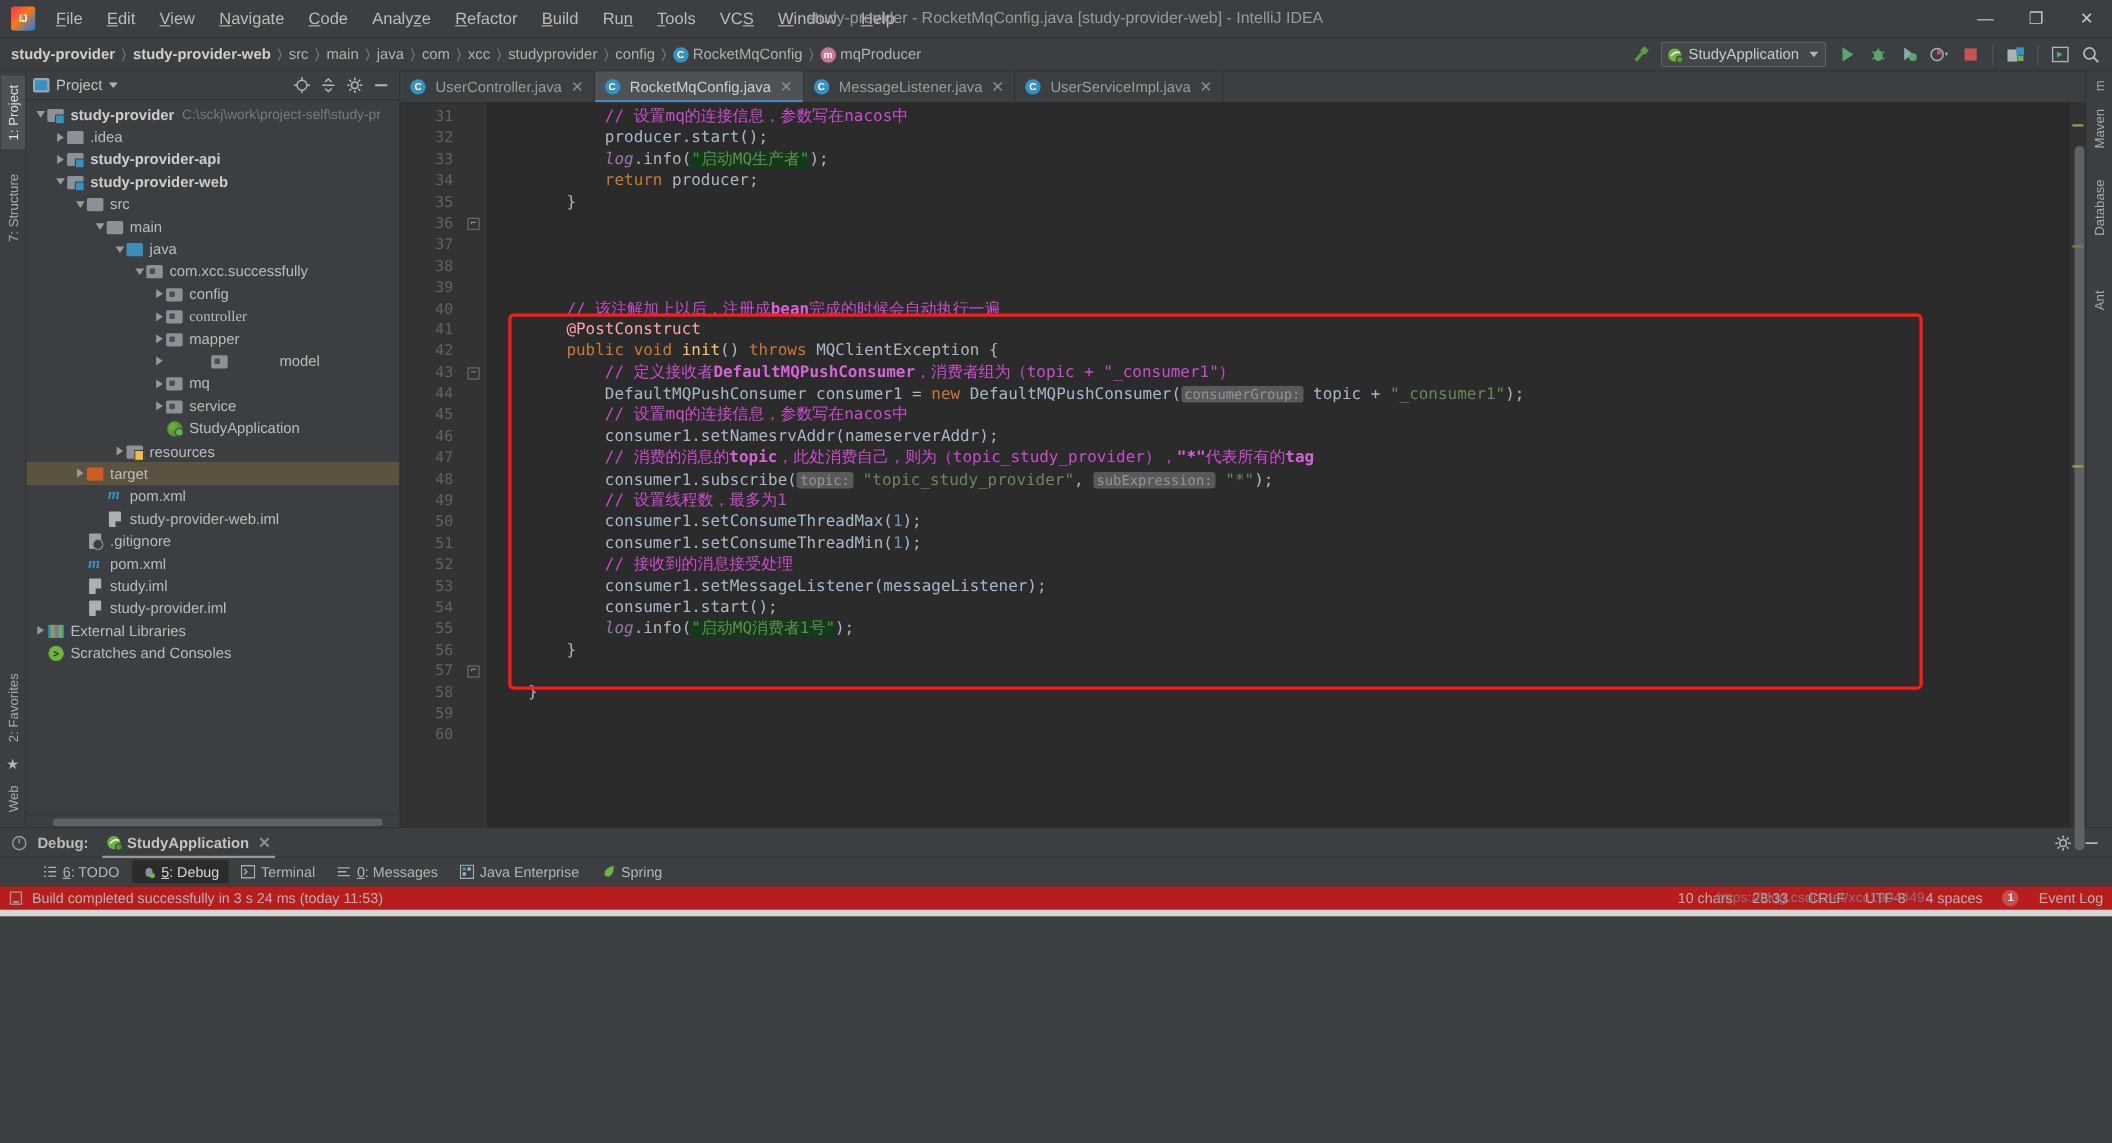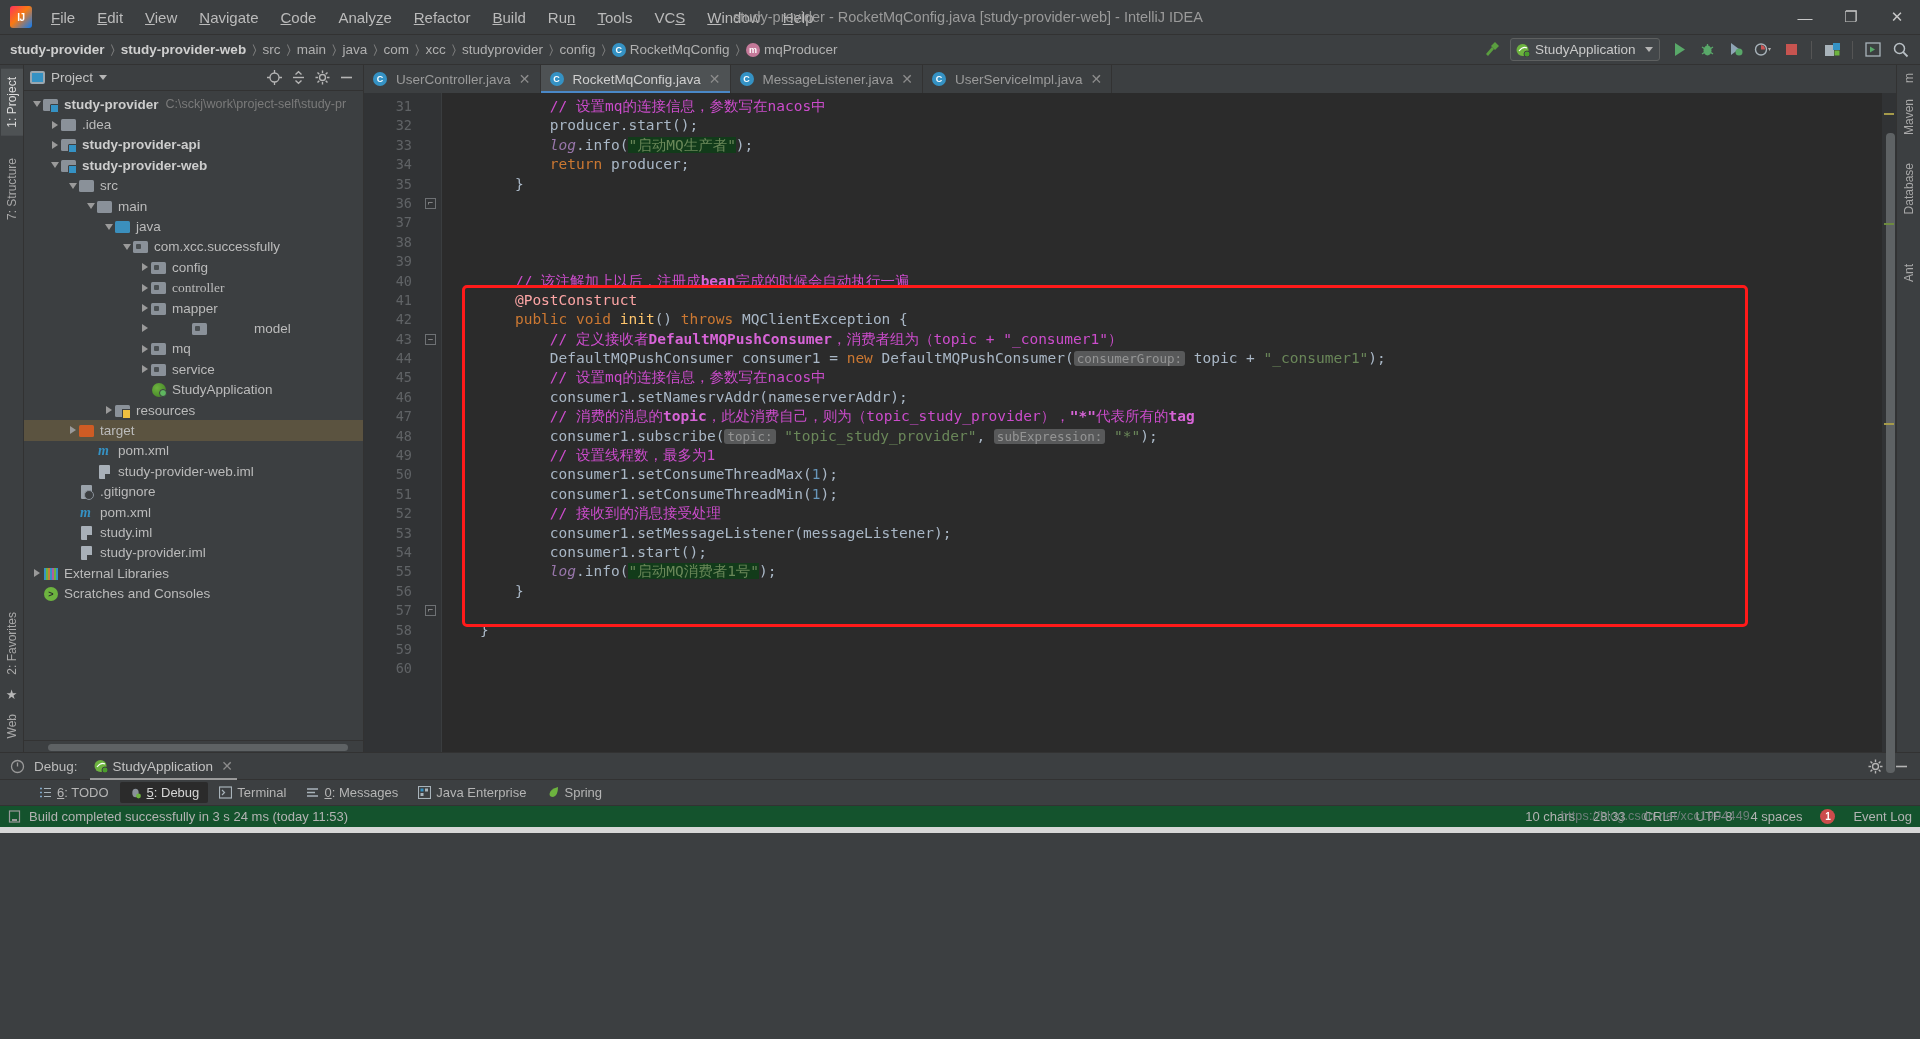--- a/index.html
+++ b/index.html
@@ -266,21 +266,21 @@
     position: absolute; right: 1px; width: 9px; background: #5e6264; border-radius: 4px;
   }
   .rstrip {
     width: 24px; flex: 0 0 24px; background: #3c3f41; border-left: 1px solid #323232;
     display: flex; flex-direction: column; align-items: center; padding-top: 4px;
   }
 
   
   .debugbar {
     height: 27px; flex: 0 0 27px; background: #3c3f41; display: flex; align-items: center;
-    padding-left: 8px; border-top: 1px solid #323232; gap: 8px;
+    padding-left: 8px; border-top: 1px solid #323232; gap: 8px; font-weight: bold;
   }
   .dbg-label { font-size: 13.5px; color: #bbbbbb; }
   .dbg-tab {
     display: flex; align-items: center; gap: 5px; font-size: 13.5px; color: #c2c2c2;
     padding: 4px 8px; position: relative;
   }
   .dbg-tab::after {
     content: ""; position: absolute; left: 4px; right: 4px; bottom: -2px; height: 2px; background: #9a9a9a;
   }
   .dbg-right { margin-left: auto; display: flex; align-items: center; gap: 4px; padding-right: 8px; }
@@ -290,21 +290,21 @@
     padding-left: 30px; gap: 2px; border-top: 1px solid #323232;
   }
   .tw {
     display: flex; align-items: center; gap: 5px; font-size: 13px; color: #b5b5b5;
     padding: 3px 9px; border-radius: 2px; cursor: default;
   }
   .tw.active { background: #2b2b2b; color: #d6d6d6; }
   .tw u { text-decoration: underline; }
 
   .statusbar {
-    height: 22px; flex: 0 0 22px; background: #14532d; display: flex; align-items: center;
+    height: 22px; flex: 0 0 22px; background: #b91c1c; display: flex; align-items: center;
     padding: 0 8px; font-size: 13px; color: #b3b3b3; border-top: 1px solid #323232; gap: 8px;
   }
   .sb-right { margin-left: auto; display: flex; align-items: center; gap: 18px; }
   .evt-badge {
     width: 15px; height: 15px; border-radius: 50%; background: #cc4c4c; color: #fff;
     font-size: 10px; display: flex; align-items: center; justify-content: center; font-weight: bold;
   }
   .watermark {
     color: #7f8689; font-size: 12.5px; opacity: .85; letter-spacing: .2px;
   }

